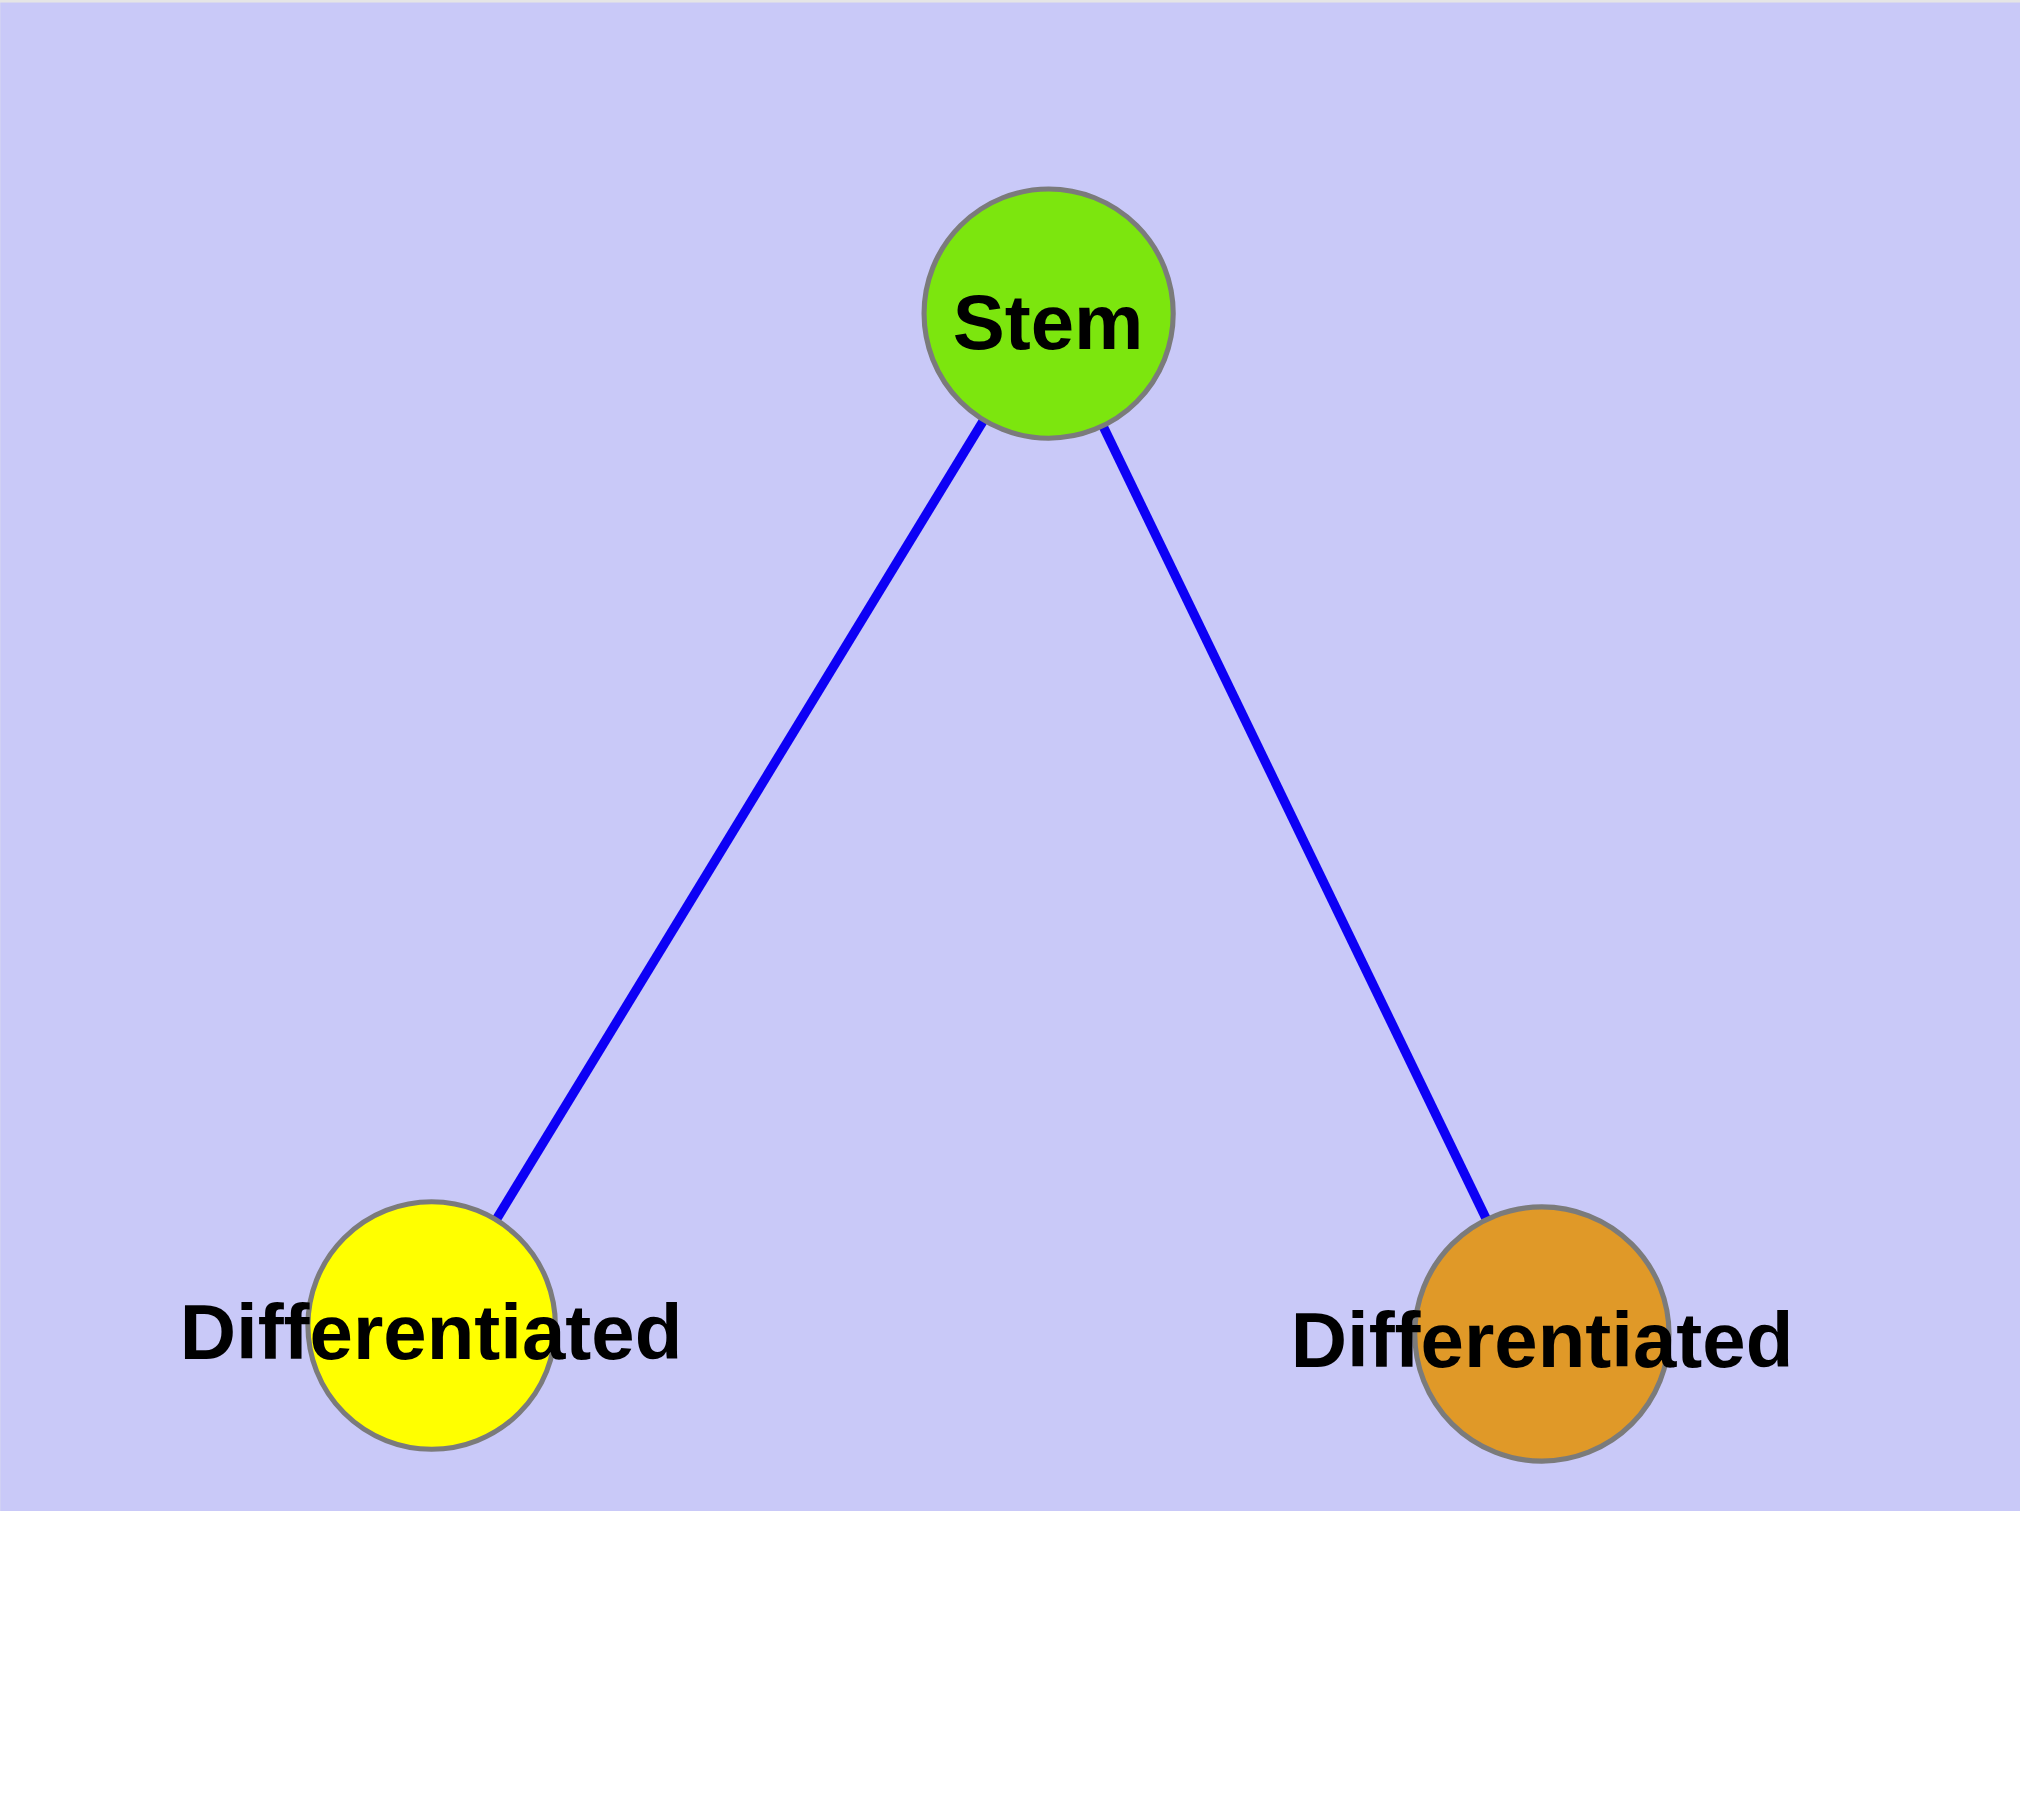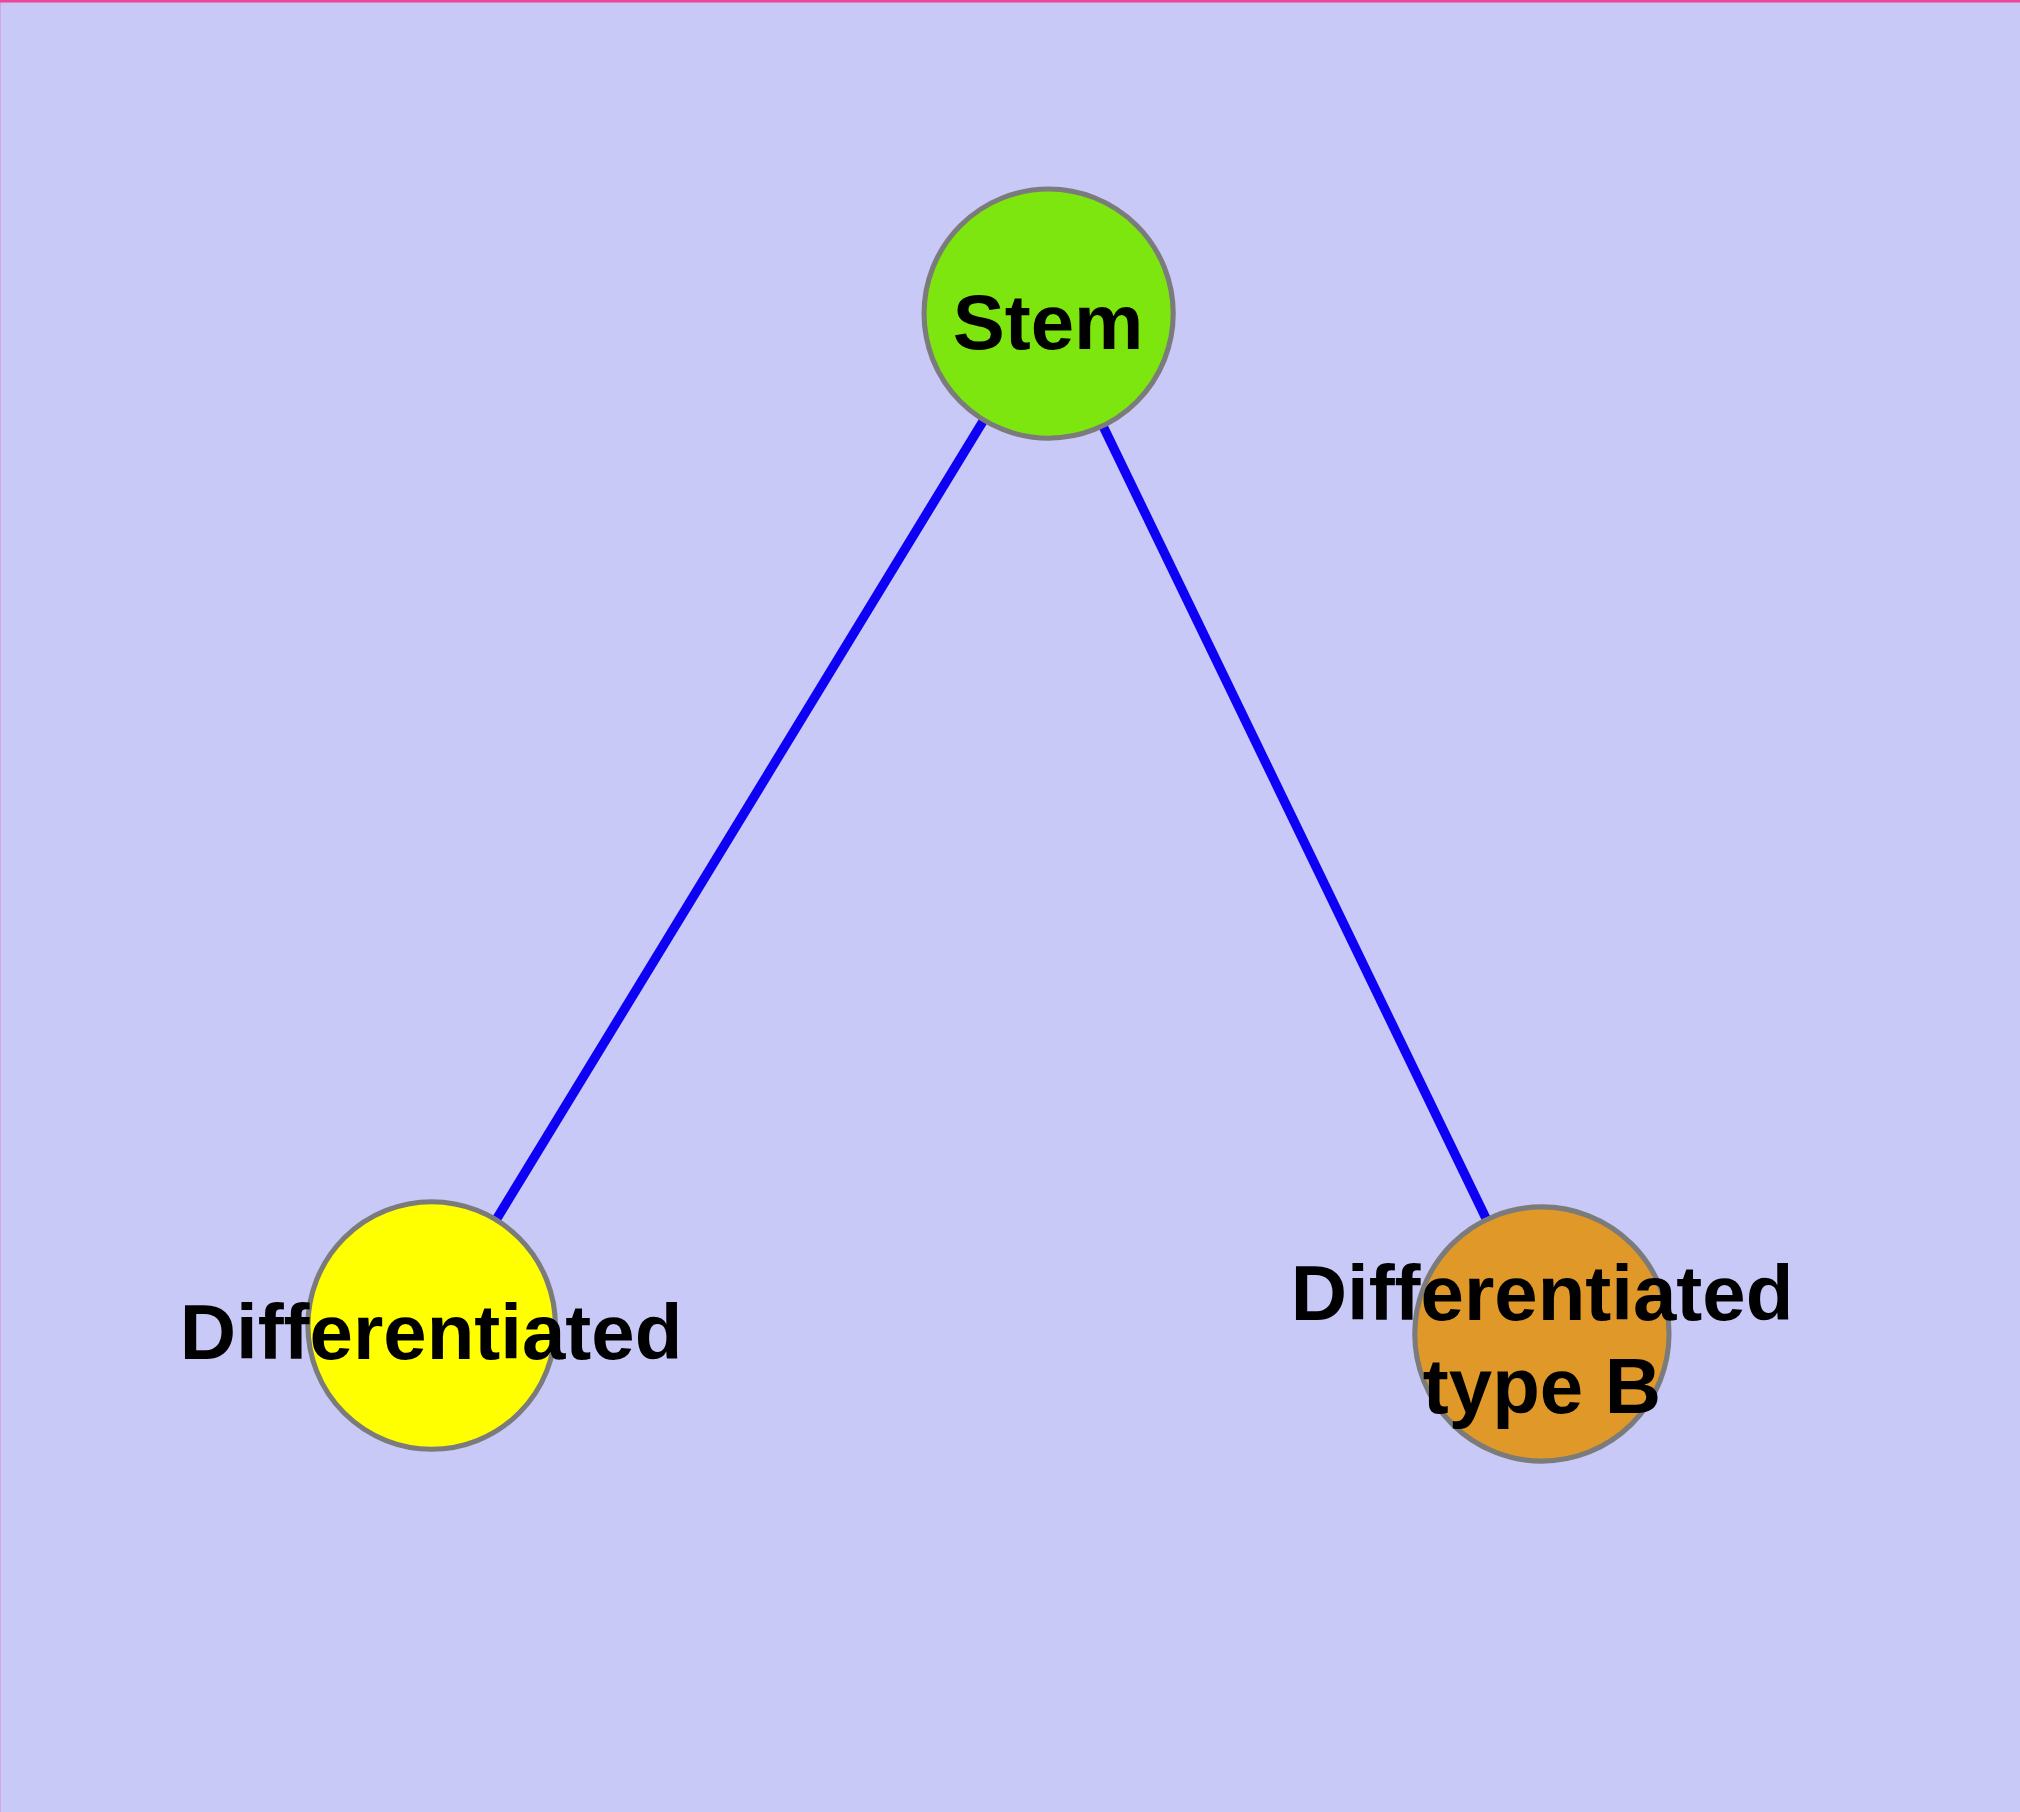--- a/index.html
+++ b/index.html
@@ -3,22 +3,22 @@
 <meta charset="utf-8">
 <style>
   html, body {
     margin: 0;
     padding: 0;
     background: #ffffff;
   }
   .stage {
     position: relative;
     width: 2021px;
-    height: 1812px;
-    background: #ec4899;
+    height: 1511px;
+    background: #e5e5e5;
     overflow: hidden;
   }
   .stage svg {
     position: absolute;
     left: 0;
     top: 0;
     display: block;
   }
   .node-label {
     position: absolute;
@@ -59,17 +59,16 @@
   <div class="node-label" style="left:1048px; top:322px;">
     <span class="ln">Stem</span>
   </div>
 
   <div class="node-label" style="left:431px; top:1332px;">
     <span class="ln">Differentiated</span>
   </div>
 
   <div class="node-label" style="left:1542px; top:1340px;">
     <span class="ln">Differentiated</span>
-    <span class="ln">type B</span>
   </div>
 
 </div>
 
 
 </body></html>

